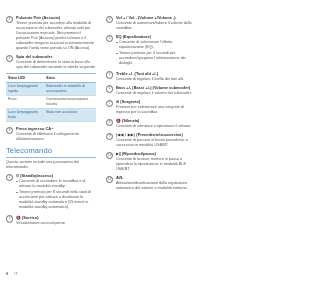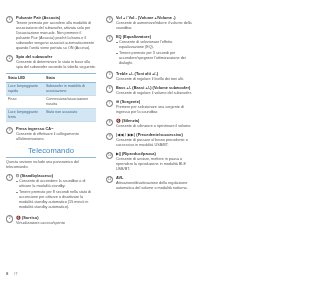--- a/index.html
+++ b/index.html
@@ -92,21 +92,20 @@
   table.ledtab col.c2{width:52px;}
 
   
   .sect{margin:5px 0 2.5px 0;}
   .sect h2{
     margin:0 0 1.4px 0;
     font-size:7.6px;line-height:8.6px;
     font-weight:normal;
     color:#3f86c4;
     letter-spacing:0.01em;
-    text-align:center;
   }
   .sect .rule{height:0.5px;background:#8fb9d6;width:90px;}
   .sect p{
     margin:2.2px 0 3.5px 0;
     font-size:3.75px;line-height:5.0px;color:#555555;
   }
 
   
   .foot{
     position:absolute;left:6px;bottom:7px;

